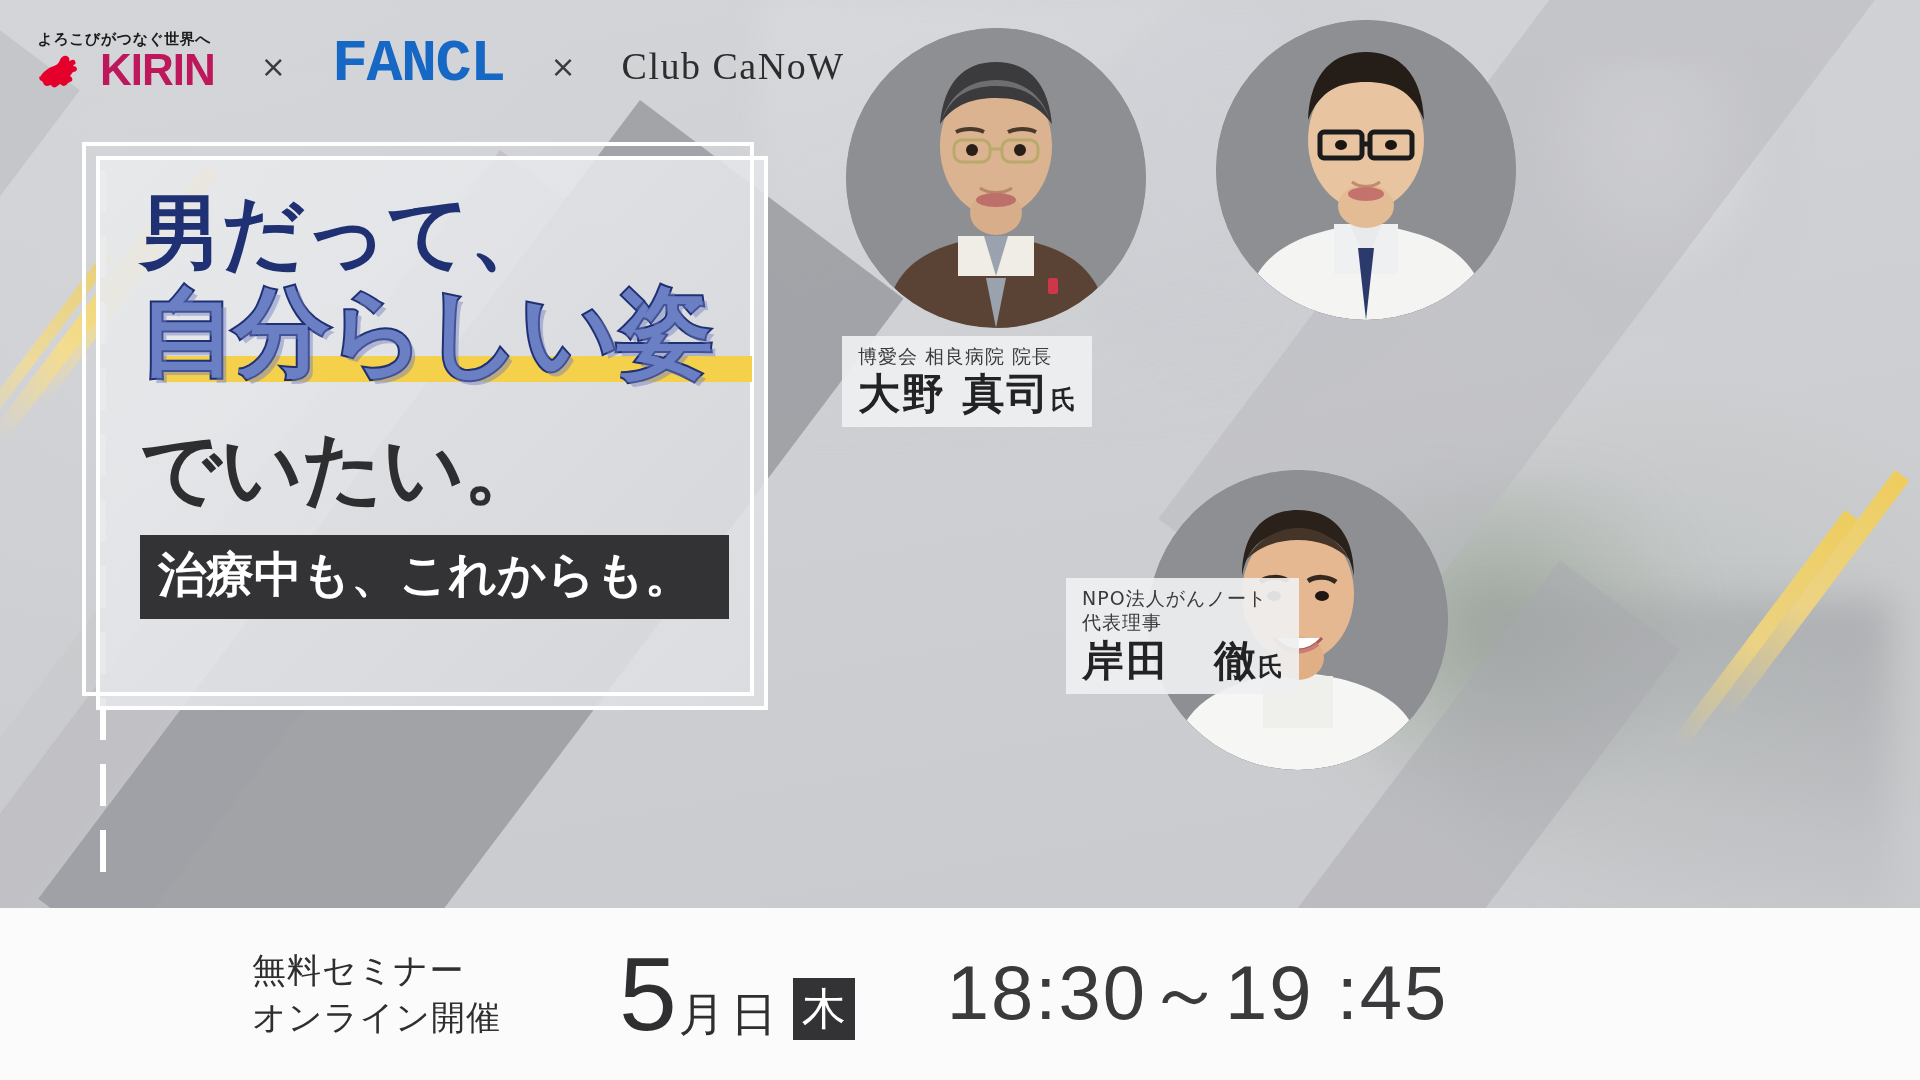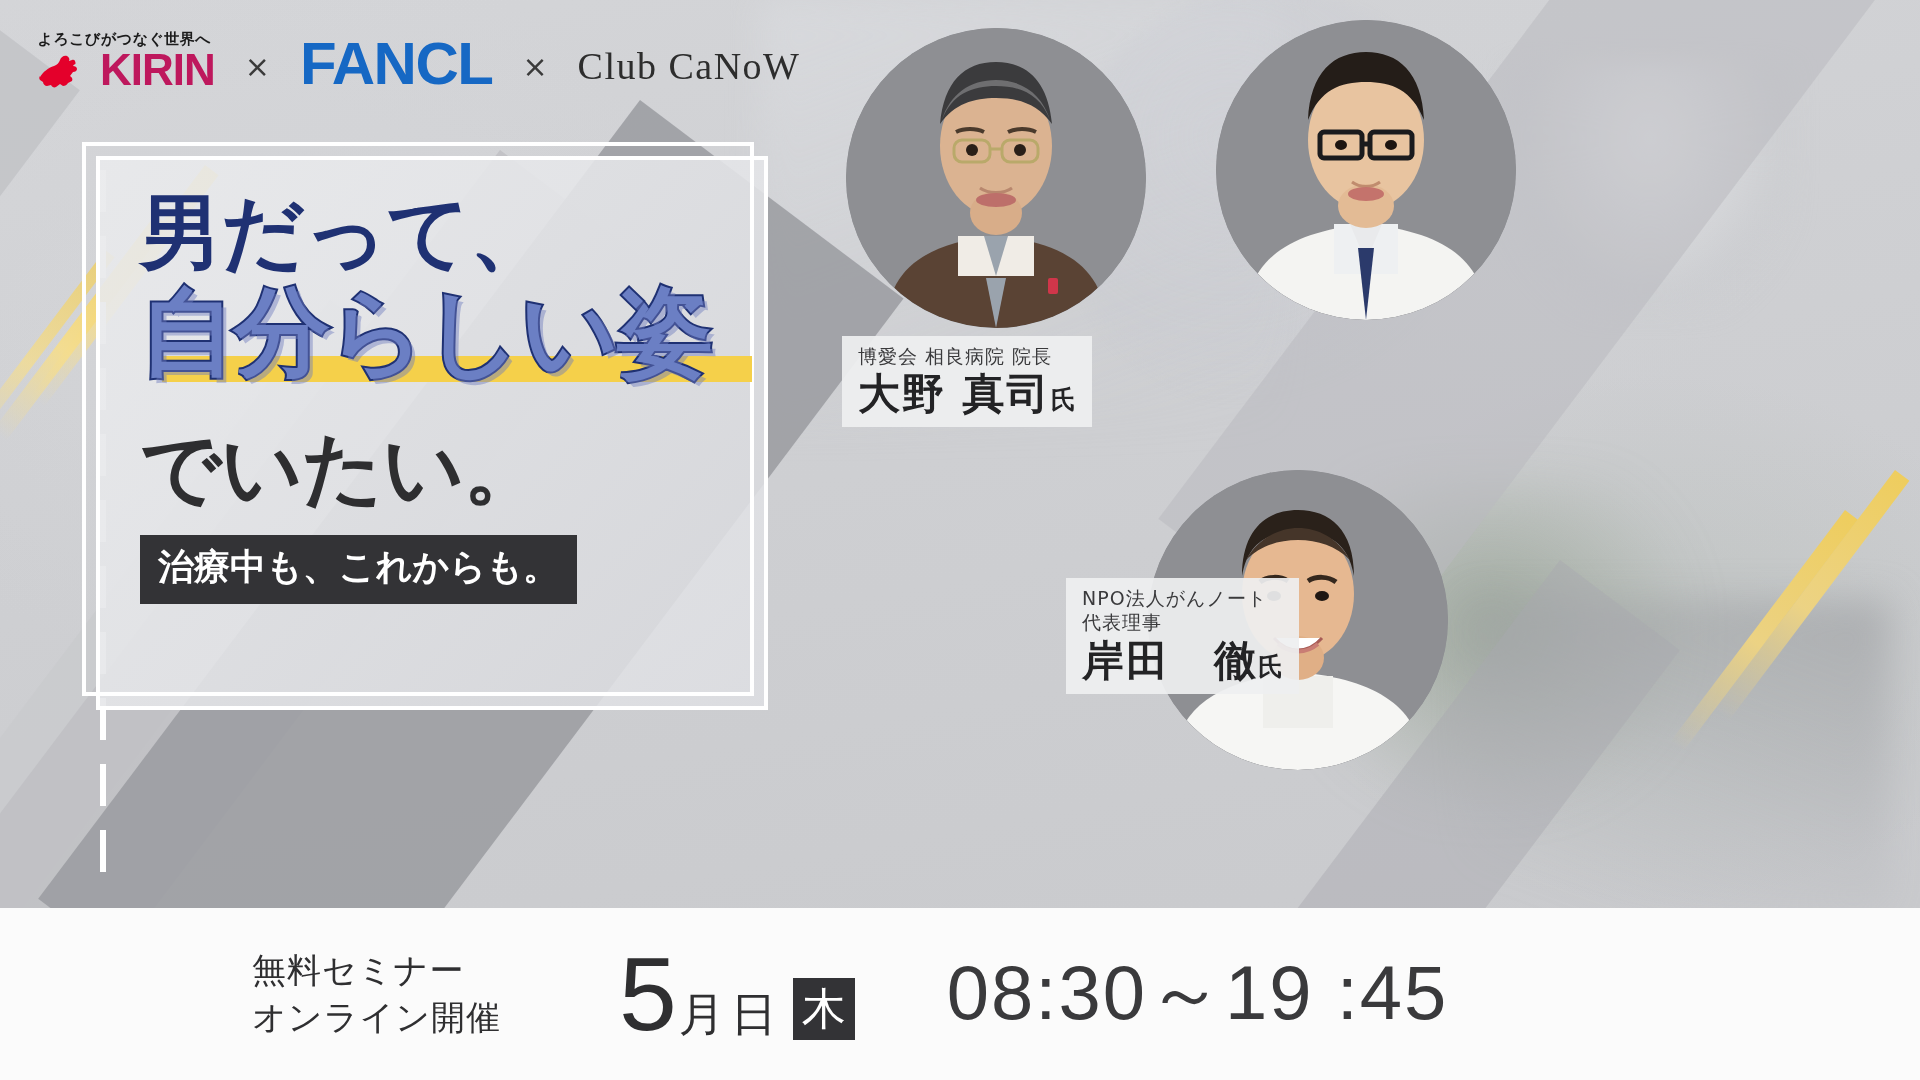--- a/index.html
+++ b/index.html
@@ -97,40 +97,40 @@
 
   
   .dash-line {
     position:absolute; left:100px; top:170px; width:6px; height:720px;
     background:repeating-linear-gradient(to bottom,#ffffff 0px,#ffffff 42px, rgba(255,255,255,0) 42px, rgba(255,255,255,0) 66px);
   }
 
   
   .logobar {
     position:absolute; left:0; top:0; width:1576px; height:118px;
-    display:flex; align-items:center; padding-left:34px; gap:0px;
+    display:flex; align-items:center; padding-left:34px; gap:16px;
   }
   .kirin-block { display:flex; flex-direction:column; align-items:center; }
   .kirin-tag {
     font-size:15px; letter-spacing:.5px; color:#1b1b1b; font-weight:700;
     font-family:"DejaVu Sans",sans-serif; margin-bottom:2px;
   }
   .kirin-row { display:flex; align-items:center; gap:4px; }
   .kirin-mark { width:62px; height:38px; }
   .kirin-word {
     font-size:44px; font-weight:900; color:#be185d; letter-spacing:-1px;
     font-family:"Liberation Sans",sans-serif; line-height:.85;
   }
   .xsym {
     font-size:30px; color:#3a3a3a; font-weight:400; margin:0 30px;
     font-family:"DejaVu Sans",sans-serif; padding-top:14px;
   }
   .fancl-word {
     font-size:60px; font-weight:700; color:#1668c4; letter-spacing:-1.5px;
-    font-family:Liberation Sans, sans-serif; line-height:1; padding-top:10px;
+    font-family:Liberation Mono, monospace; line-height:1; padding-top:10px;
   }
   .canow-word {
     font-size:38px; color:#2d2d2d; letter-spacing:1.5px;
     font-family:"Liberation Serif",serif; padding-top:14px;
   }
 
   
   .frame-outer {
     position:absolute; left:82px; top:142px; width:672px; height:554px;
     border:4px solid #ffffff;
@@ -167,21 +167,21 @@
   }
   .hl-line3 {
     margin-top:35px;
     font-family:"DejaVu Sans",sans-serif;
     font-size:80px; font-weight:700; color:#2e2e30; line-height:1.05;
     letter-spacing:-1px; white-space:nowrap;
   }
   .hl-sub {
     display:inline-block; margin-top:24px; background:#333336; color:#ffffff;
     font-family:"DejaVu Sans",sans-serif;
-    font-size:36px; font-weight:700; padding:8px 18px 12px 18px;
+    font-size:48px; font-weight:700; padding:8px 36px 12px 18px;
     letter-spacing:0px; white-space:nowrap;
   }
 
   
   .portrait {
     position:absolute; border-radius:50%; overflow:hidden;
     background:#8e8f93;
   }
   .p1 { left:846px; top:28px; width:300px; height:300px; }
   .p2 { left:1216px; top:20px; width:300px; height:300px; }
@@ -393,16 +393,16 @@
     <div class="bb-left">
       <div>無料セミナー</div>
       <div>オンライン開催</div>
     </div>
     <div class="bb-date">
       <span class="d-num">5</span>
       <span class="d-unit">月</span>
       <span class="d-unit">日</span>
       <span class="d-day">木</span>
     </div>
-    <div class="bb-time">08:30～19 :45</div>
+    <div class="bb-time">18:30～19 :45</div>
   </div>
 
 </div>
 
 </body></html>

